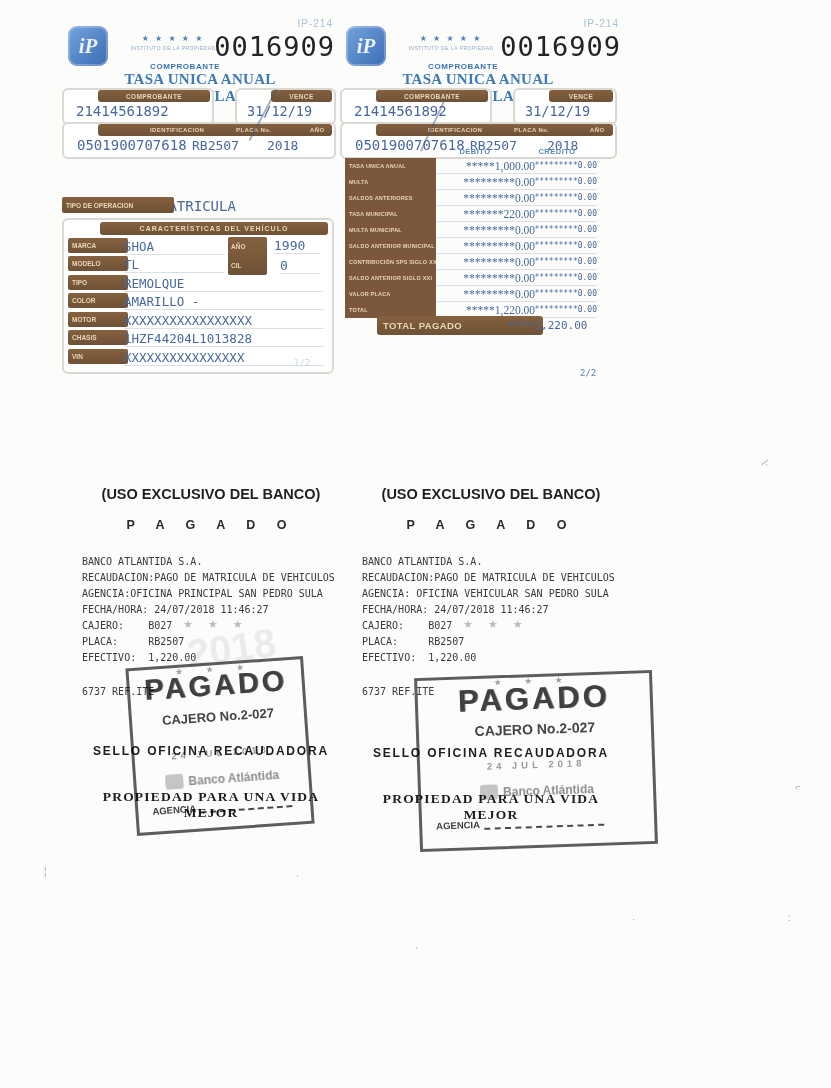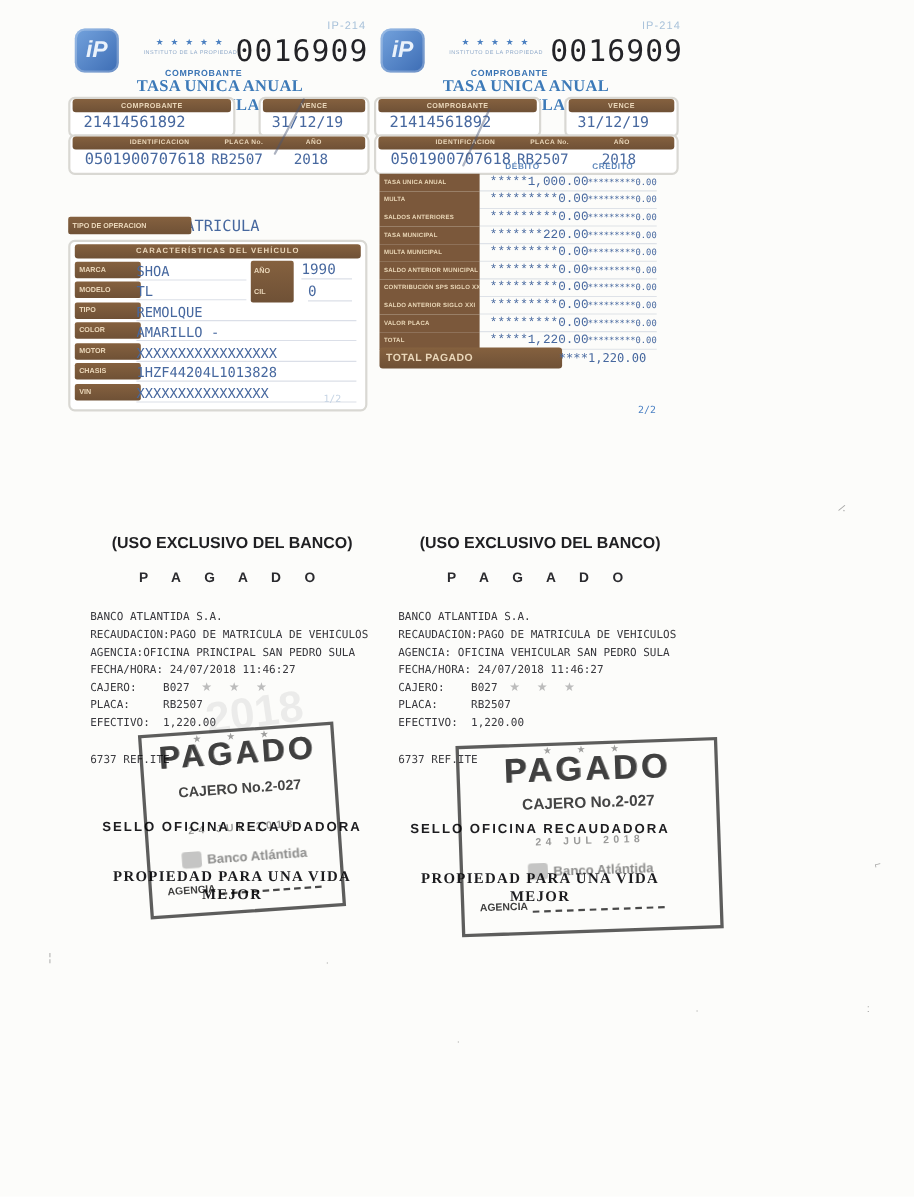--- a/index.html
+++ b/index.html
@@ -2,39 +2,39 @@
 <html><head>
 <meta charset="utf-8">
 <style>
   html,body{margin:0;padding:0;}
   .page{position:relative;width:831px;height:1088px;background:#fcfcfa;overflow:hidden;
         font-family:"Liberation Sans",sans-serif;color:#333;}
   .receipt{position:absolute;}
   
   .fbox{position:absolute;background:#fff;border:2px solid #d9d8d3;border-radius:6px;}
   .bar{position:absolute;background:linear-gradient(#85613f,#6f5136);border-radius:3px;
-       display:flex;align-items:center;justify-content:center;}
+       display:flex;align-items:center;justify-content:center;margin-left:32px;}
   .bar-lbl{color:#ead7ba;font-weight:700;letter-spacing:.4px;white-space:nowrap;}
   .mono{position:absolute;font-family:"DejaVu Sans Mono",monospace;color:#47689f;white-space:pre;}
   .hdr-code{position:absolute;right:2px;top:0;font-size:10px;color:#a9c2da;letter-spacing:1px;}
   .logo{position:absolute;left:6px;top:8px;width:40px;height:40px;border-radius:9px;
         background:linear-gradient(135deg,#74a3dd,#3c6cb4);display:flex;align-items:center;justify-content:center;
-        color:#eaf2fb;font-weight:700;font-size:21px;font-style:italic;box-shadow:inset 0 0 0 2px rgba(255,255,255,.25);}
+        color:#eaf2fb;font-weight:700;font-size:21px;font-style:italic;box-shadow:inset 0 0 0 2px rgba(255,255,255,.25);font-family:Liberation Serif, serif;}
   .stars{position:absolute;left:55px;top:16px;width:112px;text-align:center;font-size:8px;color:#4a7fc0;letter-spacing:2px;}
   .inst{position:absolute;left:50px;top:27px;width:122px;text-align:center;font-size:5px;color:#8fa9c9;letter-spacing:.5px;}
   .folio{position:absolute;right:0;top:13px;font-family:"DejaVu Sans Mono",monospace;font-size:27px;color:#232327;letter-spacing:1px;}
   .comp-cap{position:absolute;left:88px;top:44px;width:70px;text-align:center;font-size:8px;font-weight:700;color:#3a74b4;letter-spacing:.6px;}
   .r-title{position:absolute;left:16px;top:53px;width:244px;text-align:center;
            font-family:"Liberation Serif",serif;font-weight:700;font-size:15px;color:#3d7ab8;letter-spacing:.3px;}
   
   .chg{position:absolute;left:5px;top:140px;width:252px;}
   .chg-row{display:flex;align-items:stretch;height:16px;}
   .chg-lbl{width:88px;background:#7b583b;color:#e9d6b6;font-size:5.5px;font-weight:700;
            display:flex;align-items:center;padding-left:4px;letter-spacing:.2px;white-space:nowrap;overflow:hidden;}
-  .chg-deb{width:100px;font-family:Liberation Mono, monospace;font-size:11.5px;color:#47689f;
+  .chg-deb{width:100px;font-family:Liberation Serif, serif;font-size:11.5px;color:#47689f;
            display:flex;align-items:center;justify-content:flex-end;border-bottom:1px solid rgba(90,110,150,.18);white-space:pre;}
   .chg-cred{width:62px;font-family:"DejaVu Sans Mono",monospace;font-size:8px;color:#47689f;
             display:flex;align-items:center;justify-content:flex-end;border-bottom:1px solid rgba(90,110,150,.18);white-space:pre;}
   .col-hdr{position:absolute;font-size:7.5px;color:#5e87bb;font-weight:700;text-align:center;letter-spacing:.5px;}
   
   .pill{position:absolute;background:linear-gradient(#85613f,#6f5136);border-radius:2px;
         display:flex;align-items:center;padding-left:4px;color:#ead7ba;font-weight:700;}
   .ch-val{border-bottom:1px solid rgba(90,110,150,.22);}
   .pagenum{position:absolute;font-size:9px;font-family:"DejaVu Sans Mono",monospace;}
   

